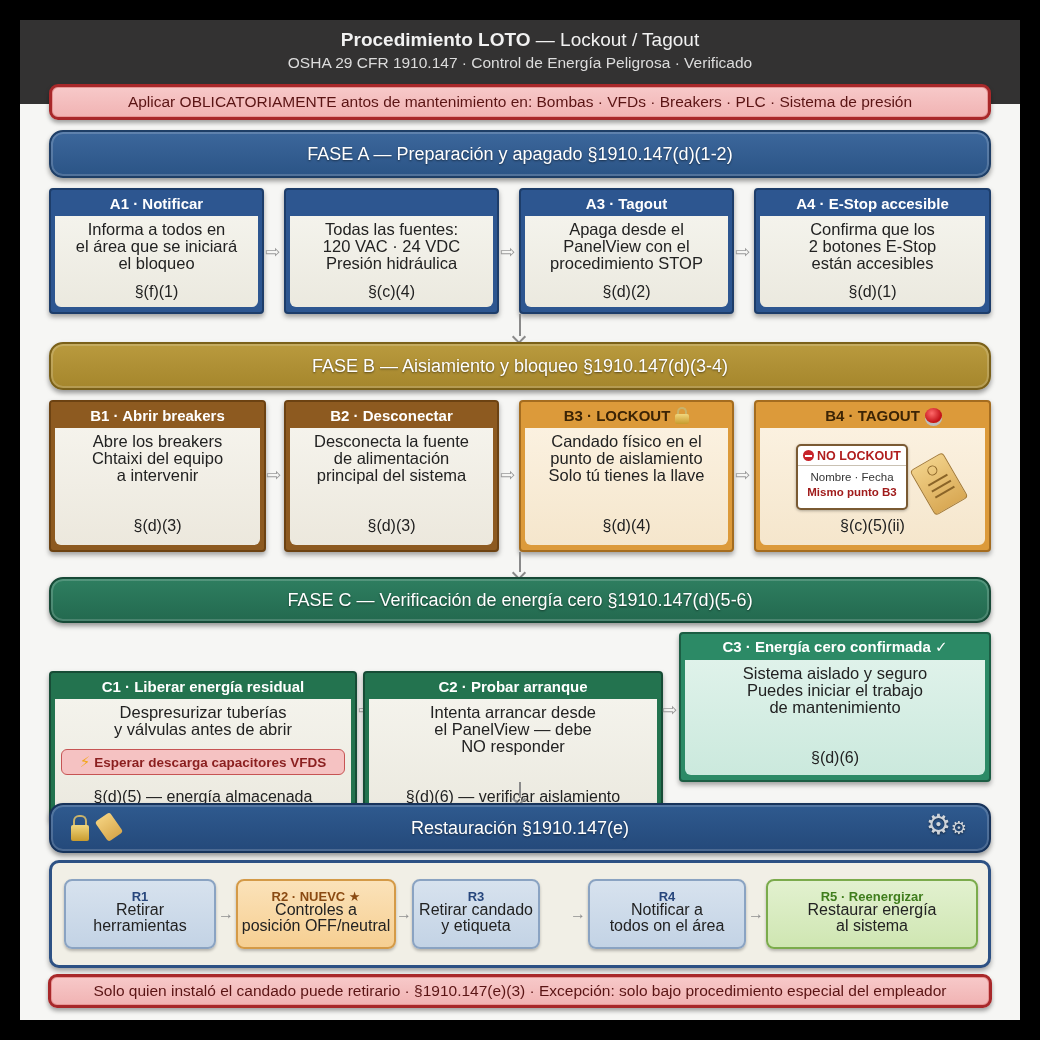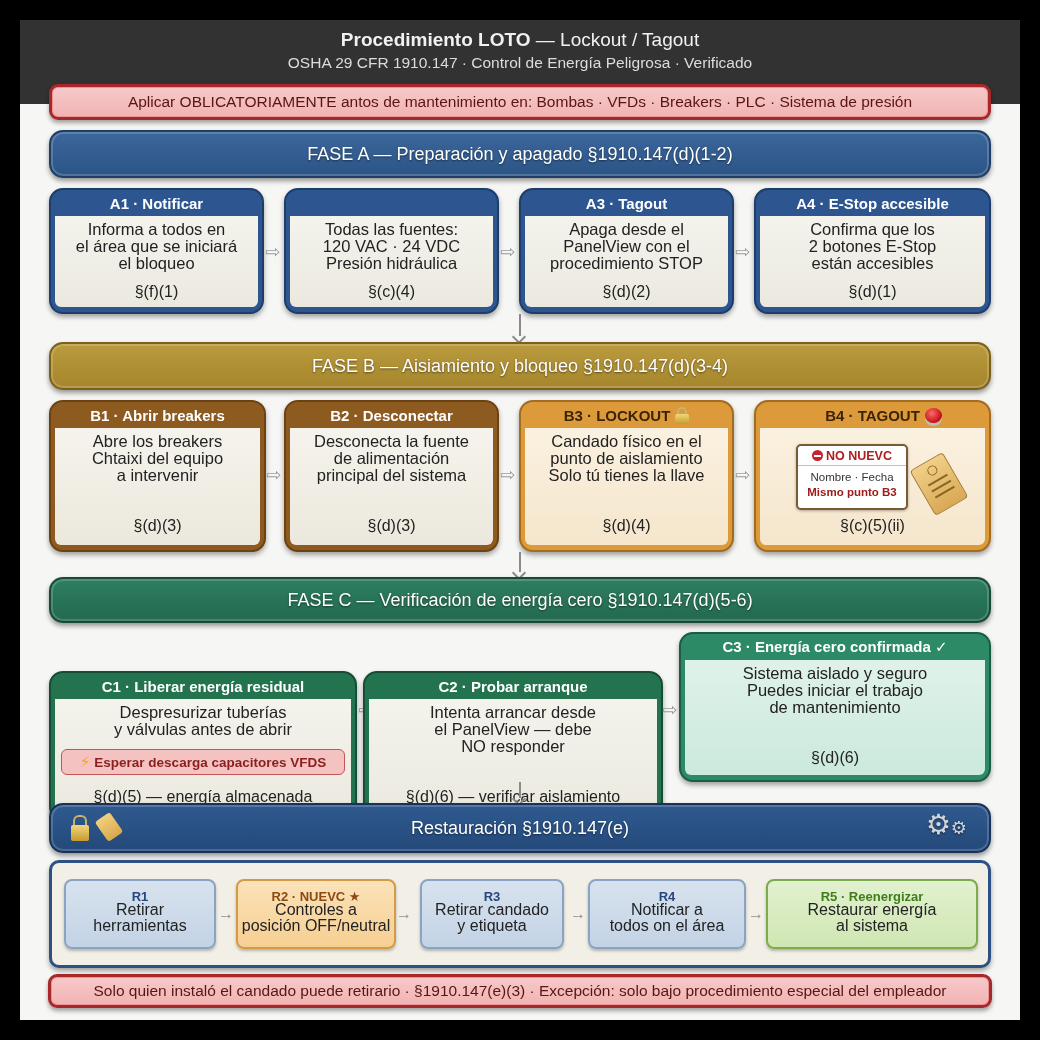--- a/index.html
+++ b/index.html
@@ -18,21 +18,21 @@
   .redbar.bottom { left: 28px; top: 954px; width: 944px; height: 34px; font-size: 15.5px; }
 
   .phase { position: absolute; left: 29px; width: 942px; border-radius: 14px; color: #fff; font-size: 18px; font-weight: 500;
            display: flex; align-items: center; justify-content: center; text-shadow: 0 1px 2px rgba(0,0,0,.5);
            box-shadow: inset 0 0 0 2px rgba(255,255,255,.18), 0 3px 5px rgba(0,0,0,.4); }
   .phase.a { top: 110px; height: 48px; background: linear-gradient(#3c679c, #2b5486); border: 2px solid #1e3e66; }
   .phase.b { top: 322px; height: 48px; background: linear-gradient(#b99a3e, #a5862c); border: 2px solid #7a6019; }
   .phase.c { top: 557px; height: 46px; background: linear-gradient(#2e7e60, #23694f); border: 2px solid #174a37; }
   .phase.r { top: 783px; height: 50px; background: linear-gradient(#2f5a8f, #24497a); border: 2px solid #17335a; }
 
-  .card { position: absolute; border-radius: 14px; overflow: hidden; box-shadow: 0 3px 5px rgba(0,0,0,.35); }
+  .card { position: absolute; border-radius: 4px; overflow: hidden; box-shadow: 0 3px 5px rgba(0,0,0,.35); }
   .card .hd { height: 26px; display: flex; align-items: center; justify-content: center; color: #fff; font-size: 15px; font-weight: 600; }
   .card .bd { position: absolute; left: 4px; right: 4px; top: 26px; bottom: 5px; border-radius: 0 0 6px 6px; text-align: center; color: #222; }
   .card .txt { font-size: 16.5px; line-height: 17px; margin-top: 5px; }
   .card .ref { position: absolute; left: 0; right: 0; bottom: 6px; font-size: 16px; color: #222; }
 
   .card.blue { background: #2d5690; border: 2px solid #1d3d6a; }
   .card.blue .bd { background: linear-gradient(#f4f3ec, #ebe9df); }
   .card.brown { background: #8d5a20; border: 2px solid #6c4212; }
   .card.brown .hd { background: #8d5a20; }
   .card.brown .bd { background: linear-gradient(#f5f3ec, #ece8dd); }
@@ -177,21 +177,21 @@
   <div class="arrow-h" style="left:715px;top:446px">⇨</div>
   <div class="card orange" style="left:734px;top:380px;width:237px;height:152px;padding-left:22px;">
     <div class="hd">
         <span>B4 · TAGOUT</span>
         <span class="btn-ico"></span>
       </div>
     <div class="bd">
       <div class="tag-note">
         <div class="no">
             <span class="dot"></span>
-            <span>NO NUEVC</span>
+            <span>NO LOCKOUT</span>
           </div>
         <div class="l2">Nombre · Fecha</div>
         <div class="l3">Mismo punto B3</div>
       </div>
       <div class="hangtag">
           <i style="top:20px"></i>
           <i style="top:27px"></i>
           <i style="top:34px"></i>
         </div>
       <div class="ref" style="bottom:10px">§(c)(5)(ii)</div>
@@ -250,21 +250,21 @@
       <div class="tx" style="white-space:pre-line">Retirar
 herramientas</div>
     </div>
     <div class="rarrow" style="left:166px">→</div>
     <div class="rstep orange" style="left:184px;width:160px">
       <div class="id">R2 · NUEVC ★</div>
       <div class="tx" style="white-space:pre-line">Controles a
 posición OFF/neutral</div>
     </div>
     <div class="rarrow" style="left:344px">→</div>
-    <div class="rstep blue" style="left:368px;width:144px">
+    <div class="rstep blue" style="left:360px;width:128px">
       <div class="id">R3</div>
       <div class="tx" style="white-space:pre-line">Retirar candado
 y etiqueta</div>
     </div>
     <div class="rarrow" style="left:518px">→</div>
     <div class="rstep blue" style="left:536px;width:158px">
       <div class="id">R4</div>
       <div class="tx" style="white-space:pre-line">Notificar a
 todos on el área</div>
     </div>

